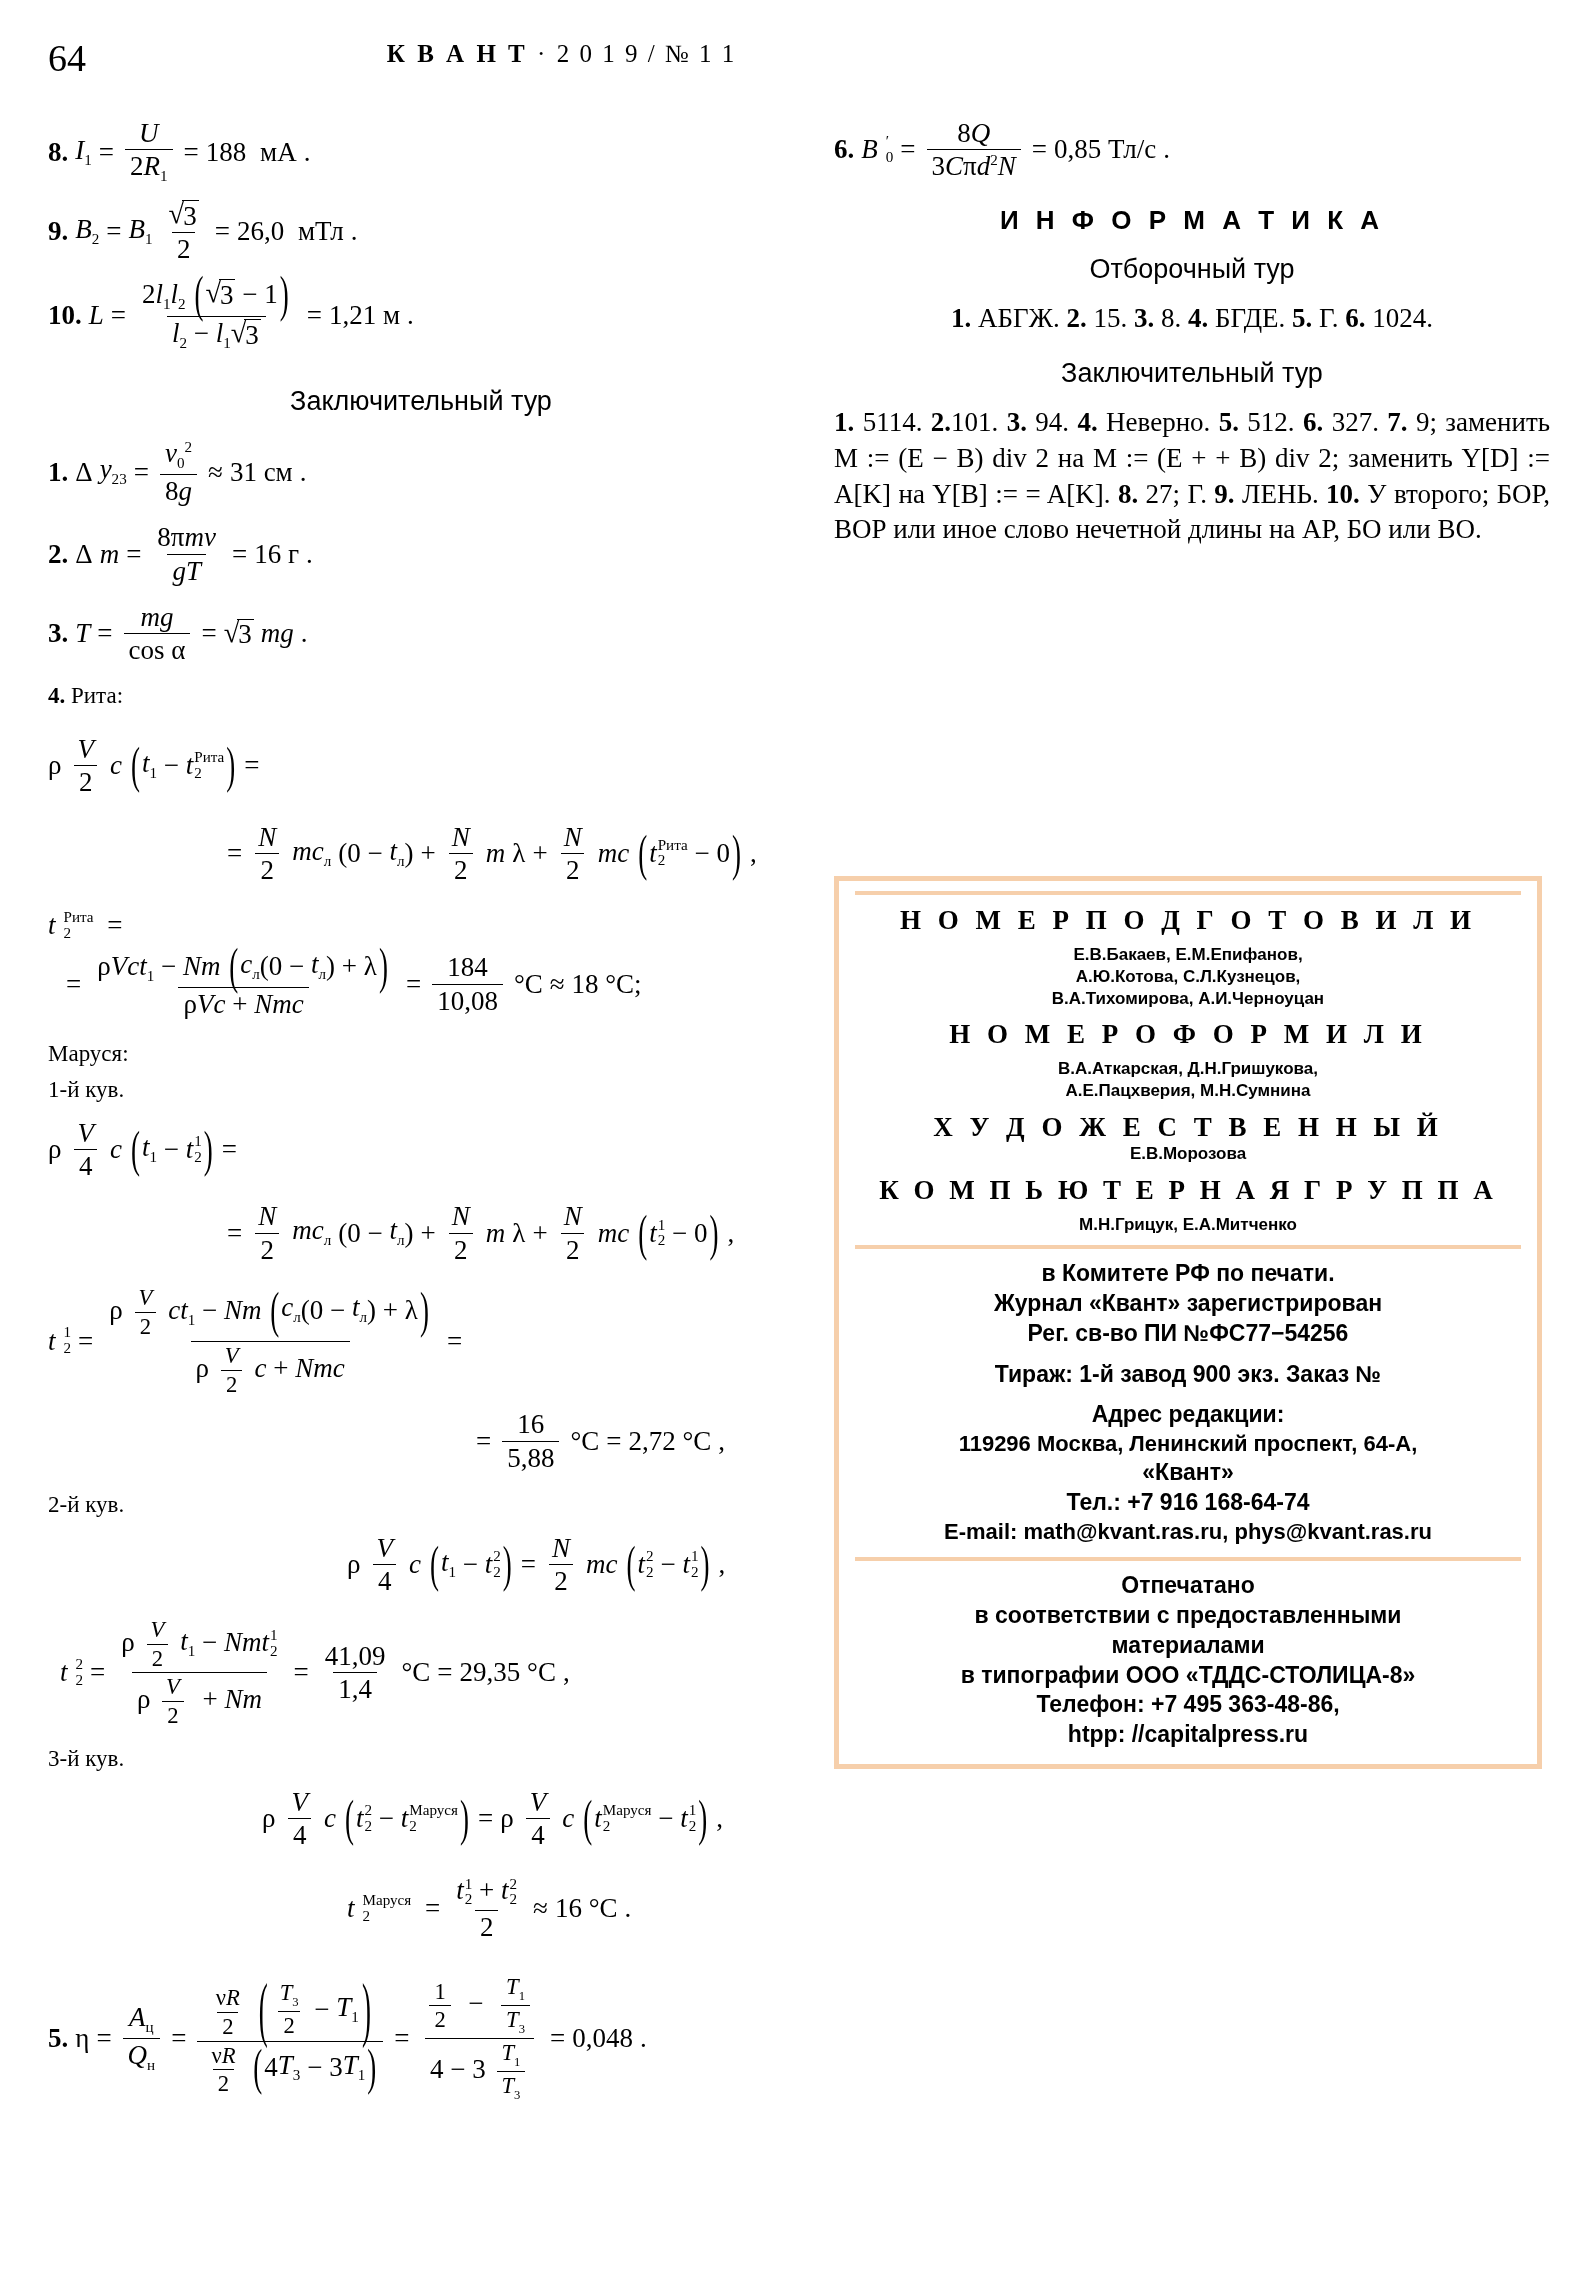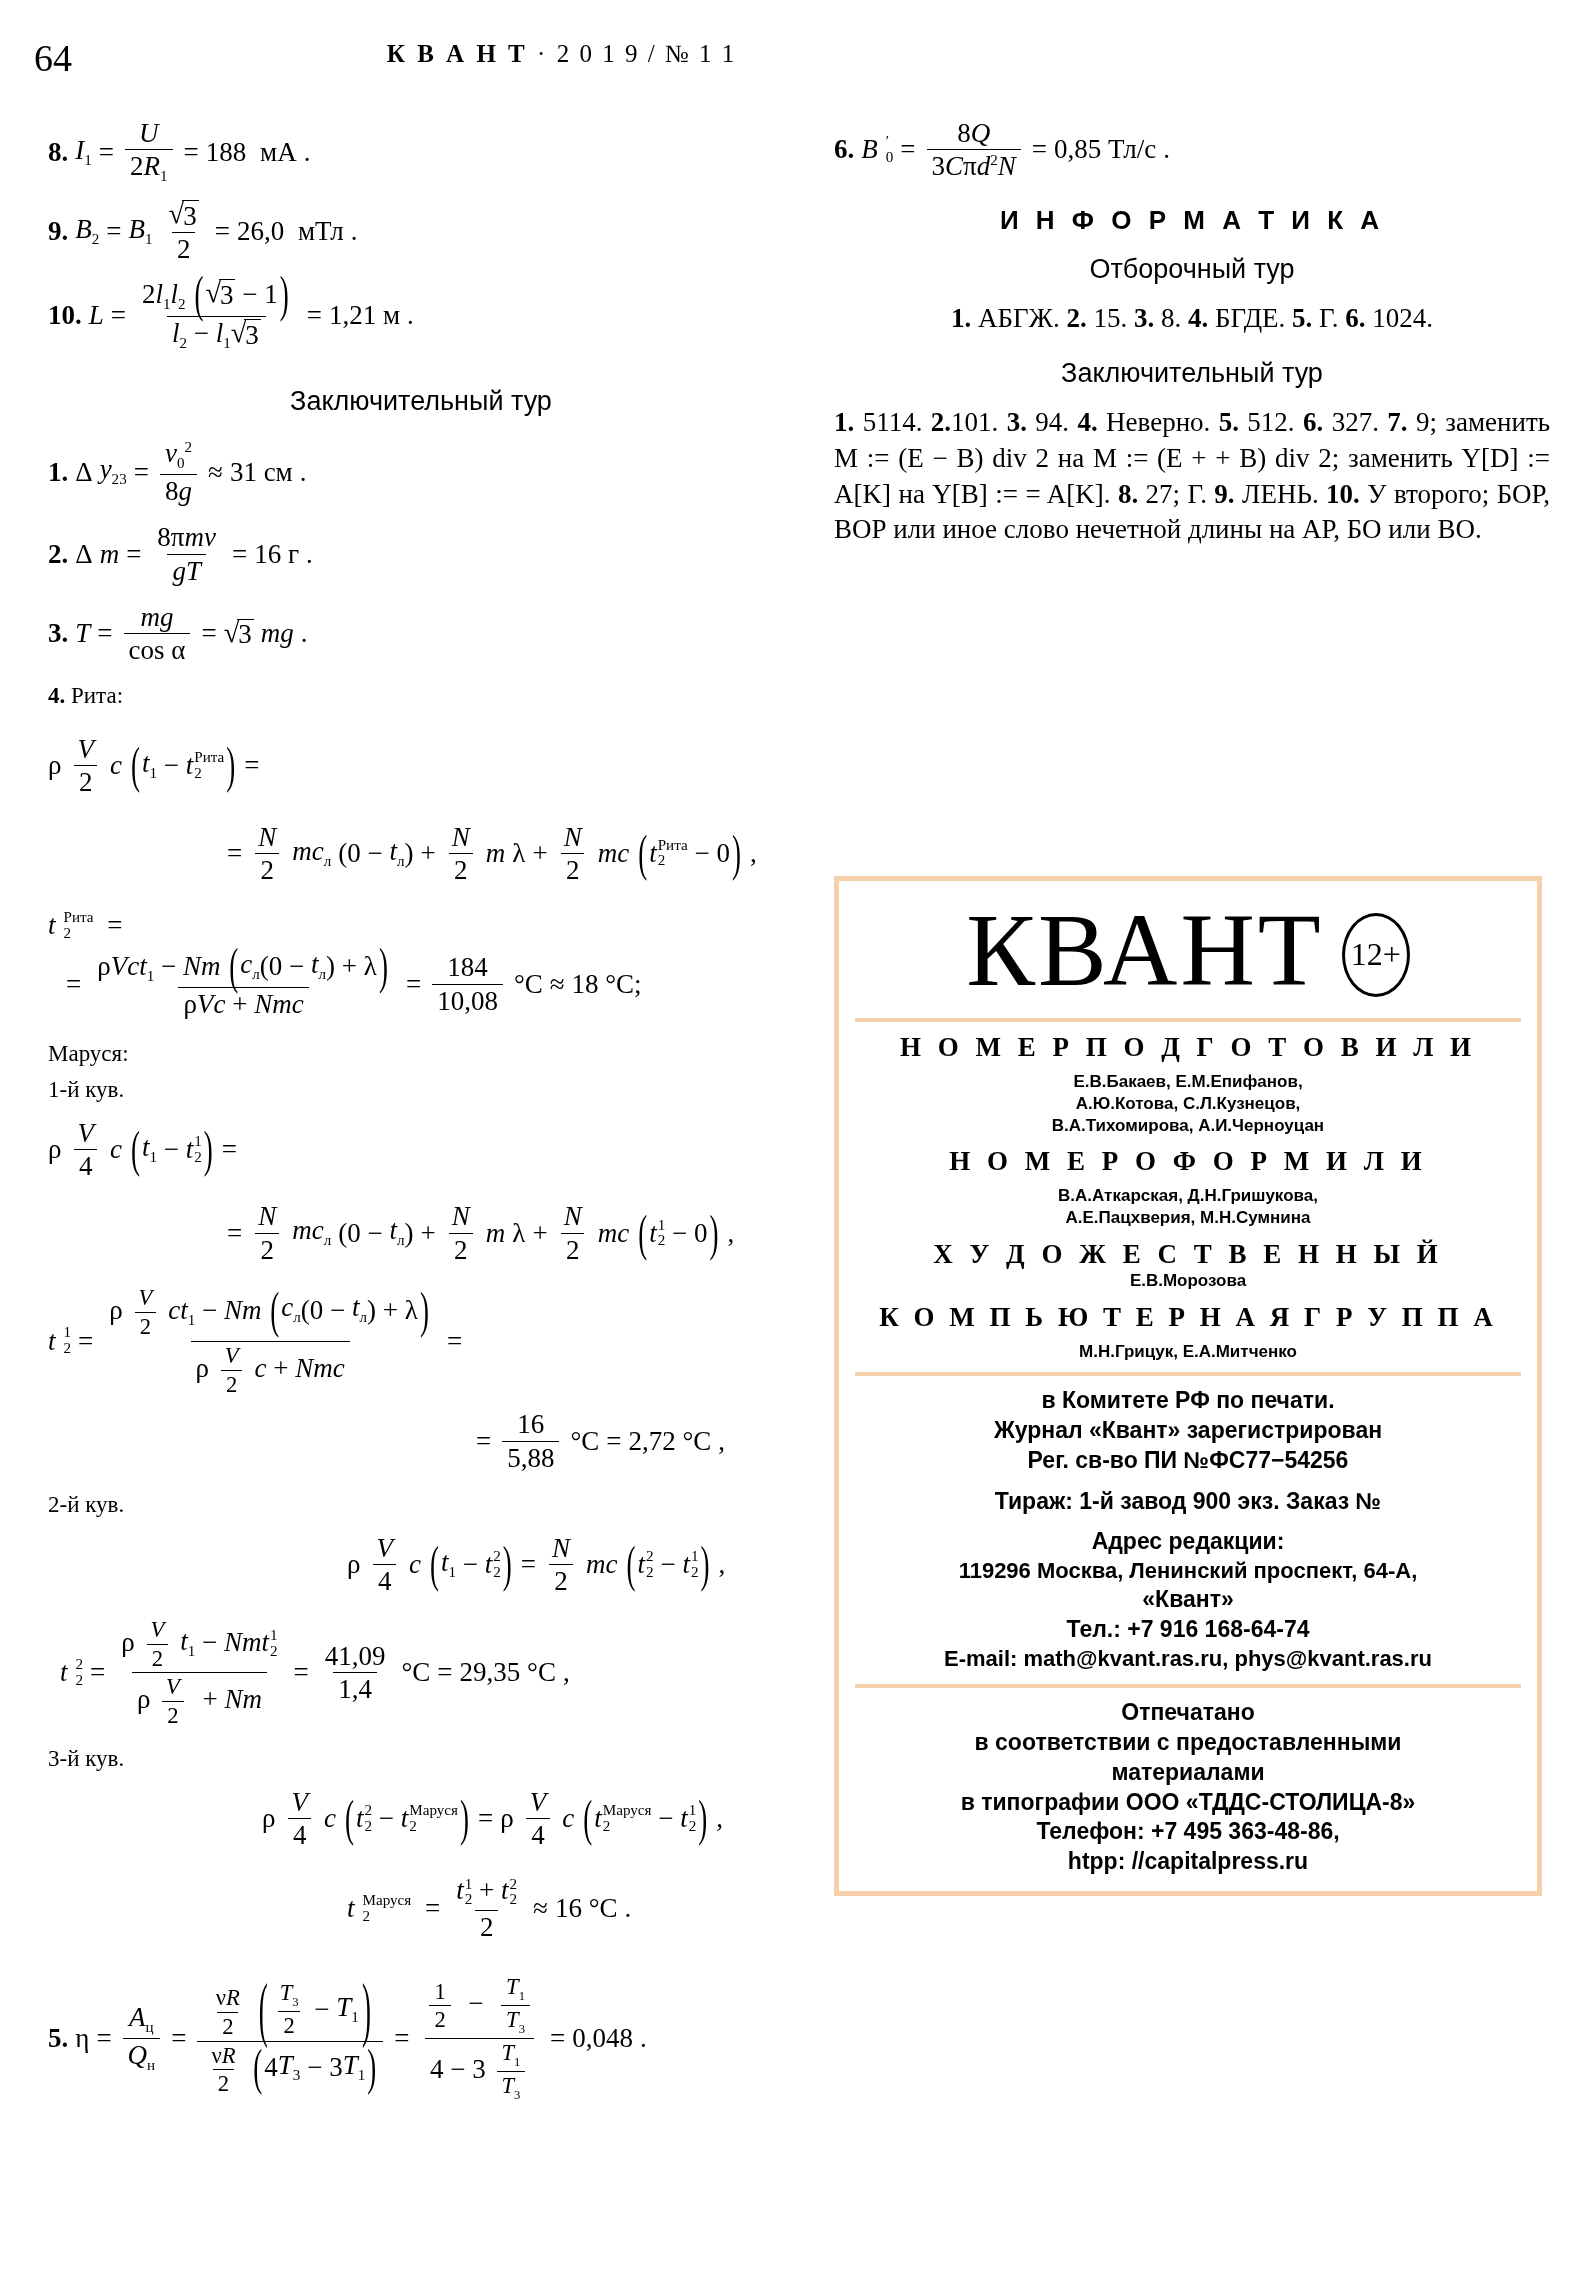--- a/index.html
+++ b/index.html
@@ -10,21 +10,21 @@
     font-family:"Liberation Serif", serif;
     color:#000;
     position:relative;
     overflow:hidden;
   }
   .page{position:relative;width:1592px;height:2289px;}
 
   
   .hdr{position:absolute;top:36px;left:0;width:1592px;height:50px;}
   .hdr .pageno{
-    position:absolute;left:34px;top:0;
+    position:absolute;left:48px;top:0;
     font-family:"Liberation Serif", serif;
     font-size:38px;line-height:44px;color:#000;
   }
   .hdr .journal{
     position:absolute;left:0;width:1035px;top:4px;
     text-align:center;
     font-family:"Liberation Serif", serif;
     font-weight:bold;font-size:25px;letter-spacing:3px;padding-left:44px;
   }
   .hdr .journal .issue{font-weight:normal;letter-spacing:2px;}
@@ -728,24 +728,20 @@
       = A[K]. <b>8.</b> 27; Г. <b>9.</b> ЛЕНЬ. <b>10.</b> У второго; БОР,
       ВОР или иное слово нечетной длины на АР, БО
       или ВО.
     </div>
 
   </div>
 
   <div class="mast">
     <div class="inner">
 
-      <div class="mast-logo">
-        <span class="word">КВАНТ</span>
-        <span class="age">12+</span>
-      </div>
 
       <div class="rule"></div>
 
       <div class="blk-title">Н О М Е Р   П О Д Г О Т О В И Л И</div>
       <div class="blk-names">
         <div>Е.В.Бакаев,  Е.М.Епифанов,</div>
         <div>А.Ю.Котова,  С.Л.Кузнецов,</div>
         <div>В.А.Тихомирова,  А.И.Черноуцан</div>
       </div>
 

